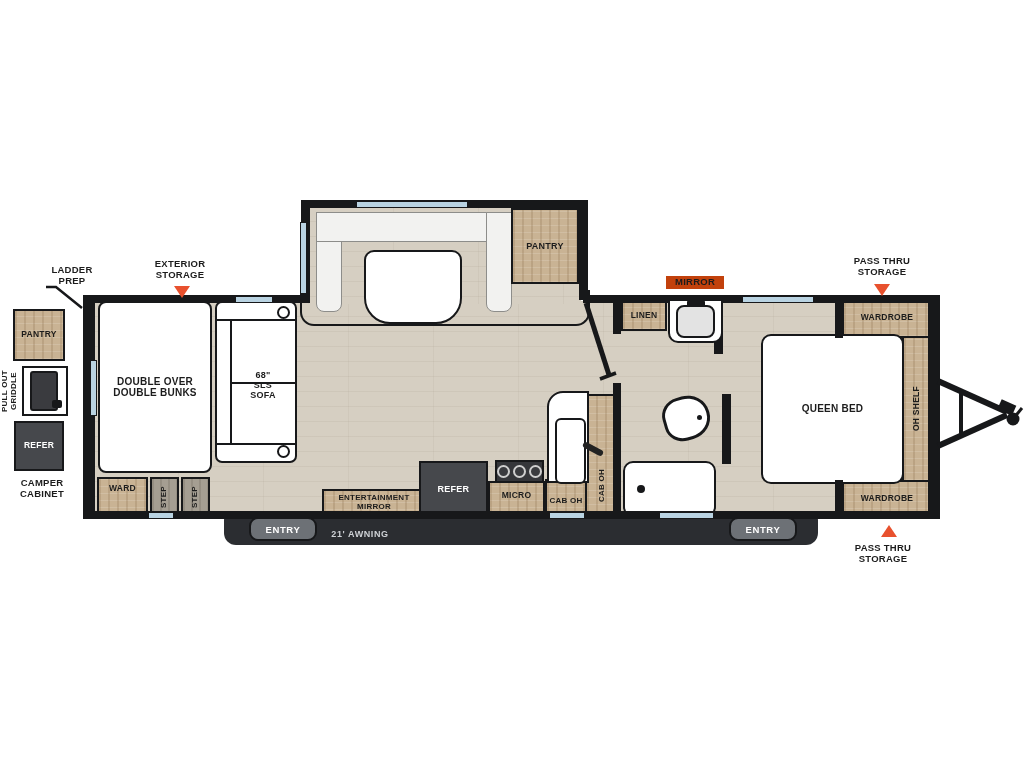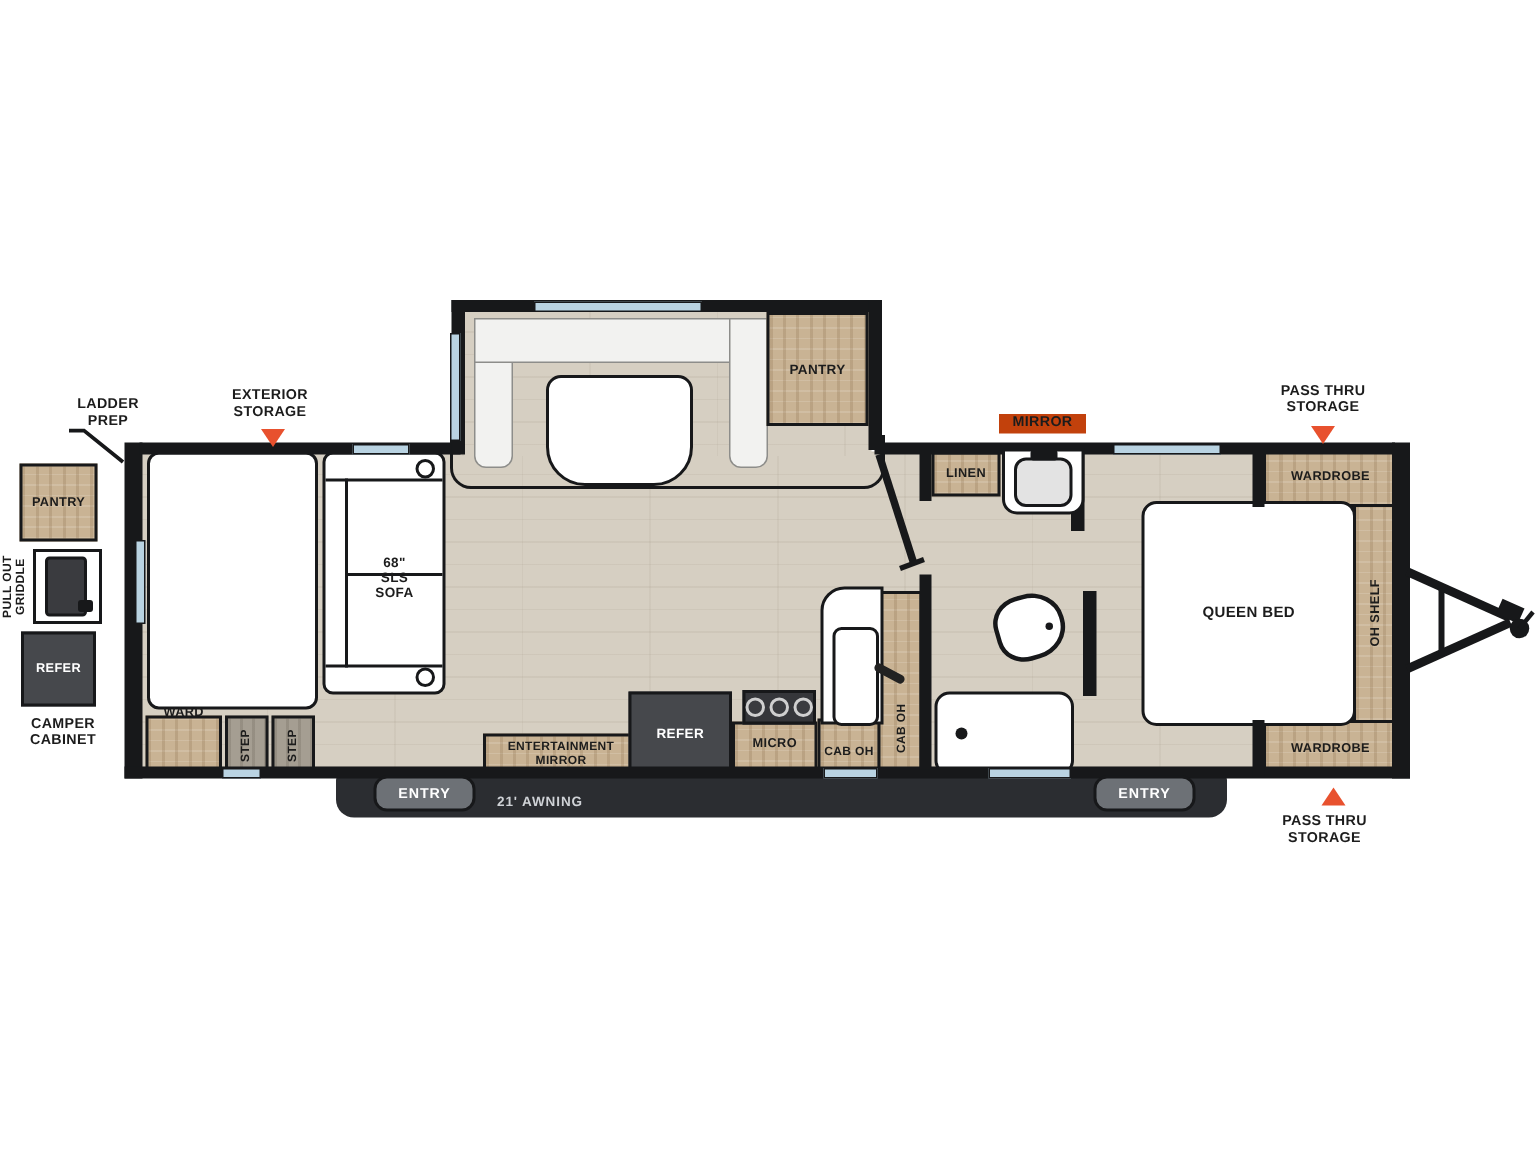--- a/index.html
+++ b/index.html
@@ -104,35 +104,37 @@
 STORAGE</div>
   <div class="abs tri-down" style="left:174px;top:286px;"></div>
   <div class="abs lbl f95" style="left:842px;top:254px;width:80px;height:26px;">PASS THRU
 STORAGE</div>
   <div class="abs tri-down" style="left:874px;top:284px;"></div>
   <div class="abs tri-up" style="left:881px;top:525px;"></div>
   <div class="abs lbl f95" style="left:840px;top:540px;width:86px;height:28px;">PASS THRU
 STORAGE</div>
 
   <div class="abs whitebox" style="left:98px;top:301px;width:114px;height:172px;border-radius:8px;"></div>
+  <div class="abs lbl f10" style="left:98px;top:301px;width:114px;height:172px;">DOUBLE OVER
+DOUBLE BUNKS</div>
 
   <div class="abs whitebox" style="left:215px;top:301px;width:82px;height:162px;border-radius:7px;">
     <div class="innerline" style="left:0;right:0;top:16px;height:2px;"></div>
     <div class="innerline" style="left:0;right:0;bottom:16px;height:2px;"></div>
     <div class="innerline" style="left:13px;top:16px;bottom:16px;width:2px;"></div>
     <div class="innerline" style="left:13px;right:0;top:50%;height:2px;"></div>
     <div class="cuphold" style="right:5px;top:3px;"></div>
     <div class="cuphold" style="right:5px;bottom:3px;"></div>
   </div>
   <div class="abs lbl f9" style="left:228px;top:340px;width:70px;height:90px;">68"
 SLS
 SOFA</div>
 
   <div class="abs wood" style="left:97px;top:477px;width:51px;height:40px;"></div>
-  <div class="abs lbl f85" style="left:97px;top:455px;width:51px;height:40px;">WARD</div>
+  <div class="abs lbl f85" style="left:97px;top:469px;width:51px;height:40px;">WARD</div>
   <div class="abs graywood" style="left:150px;top:477px;width:29px;height:40px;"></div>
   <div class="abs lbl vlbl f8" style="left:150px;top:477px;width:29px;height:40px;">STEP</div>
   <div class="abs graywood" style="left:181px;top:477px;width:29px;height:40px;"></div>
   <div class="abs lbl vlbl f8" style="left:181px;top:477px;width:29px;height:40px;">STEP</div>
 
   <div class="abs bench" style="left:316px;top:212px;width:26px;height:100px;border-radius:0 0 8px 8px;"></div>
   <div class="abs bench" style="left:316px;top:212px;width:196px;height:30px;"></div>
   <div class="abs bench" style="left:486px;top:212px;width:26px;height:100px;border-radius:0 0 8px 8px;"></div>
   <div class="abs whitebox" style="left:364px;top:250px;width:98px;height:74px;border-radius:10px 10px 26px 26px;z-index:26;"></div>
   <div class="abs wood" style="left:511px;top:208px;width:68px;height:76px;"></div>

